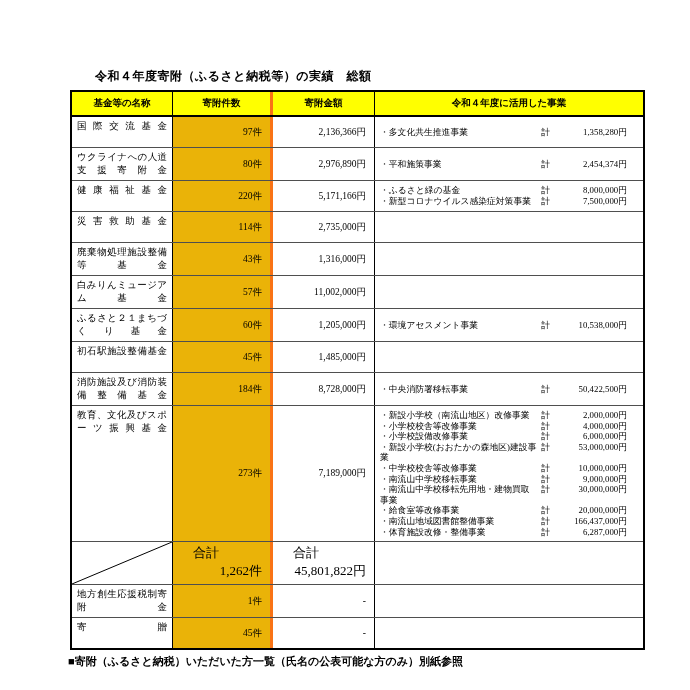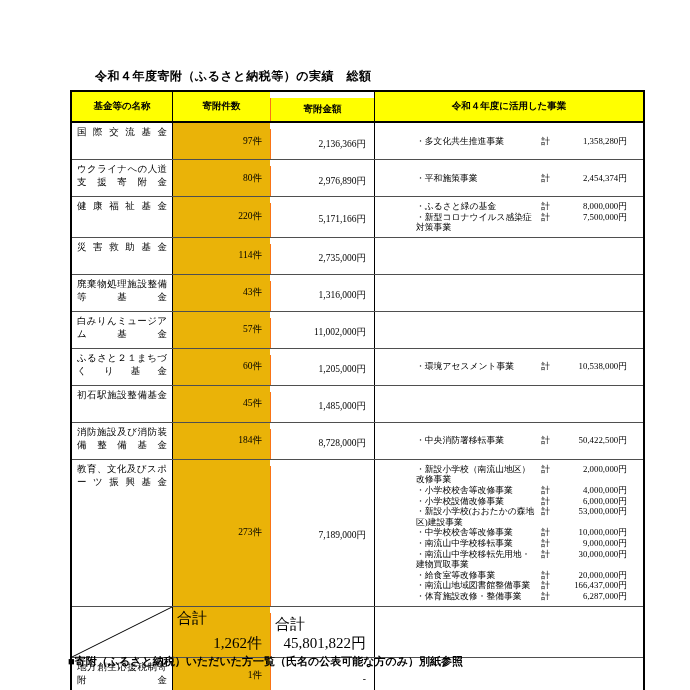--- a/index.html
+++ b/index.html
@@ -28,21 +28,21 @@
     left: 70px; top: 90px;
     width: 575px;
     border: 2px solid #000;
     background: #fff;
   }
   .row { display: flex; border-bottom: 1px solid #4f4f4f; }
   .tbl > .rows-wrap:last-of-type .row:last-child { border-bottom: none; }
   .cell { min-height: 30px; }
   .c1 { width: 100px; }
   .c2 { width: 98px; border-left: 1px solid #000; background: #eab308; }
-  .c3 { width: 104px; border-left: 1px solid #f97316; margin-top: 6px; }
+  .c3 { width: 104px; border-left: 3px solid #f97316; }
   .c4 { flex: 1; border-left: 1px solid #000; }
 
   
   .row.head { border-bottom: 2px solid #000; }
   .row.head .cell {
     min-height: 23px;
     background: #ffff00;
     display: flex; align-items: center; justify-content: center;
     font-family: Liberation Mono, monospace;
     font-weight: bold;
@@ -64,33 +64,33 @@
   .cell.count, .cell.amount {
     display: flex; align-items: center; justify-content: flex-end;
     padding: 2px 8px;
     font-size: 9.5px;
   }
   .cell.projects {
     display: flex; flex-direction: column; justify-content: center;
     padding: 4px 16px 4px 5px;
     font-size: 8.8px; line-height: 10.6px;
   }
-  .proj-line { display: flex; align-items: baseline; margin-left: 36px; }
+  .proj-line { display: flex; align-items: baseline; }
   .proj-name { flex: 1; padding-right: 4px; }
   .proj-kei { margin-right: 5px; }
   .proj-amt { width: 72px; text-align: right; white-space: nowrap; }
 
   
   .row.total .cell { min-height: 42px; }
   .cell.diag { position: relative; }
   .cell.diag svg { position: absolute; left: 0; top: 0; width: 100%; height: 100%; display: block; }
   .stacked {
     display: flex; flex-direction: column; justify-content: space-between;
-    padding: 2px 8px 4px 4px;
-    font-size: 15px;
+    padding: 2px 8px 4px 20px;
+    font-size: 13px;
   }
   .stacked .lbl { align-self: flex-start; }
   .stacked .val { align-self: flex-end; }
 
   .footer-note {
     position: absolute;
     left: 68px; top: 654px;
     font-family: "Liberation Sans", sans-serif;
     font-weight: bold;
     font-size: 11px;

